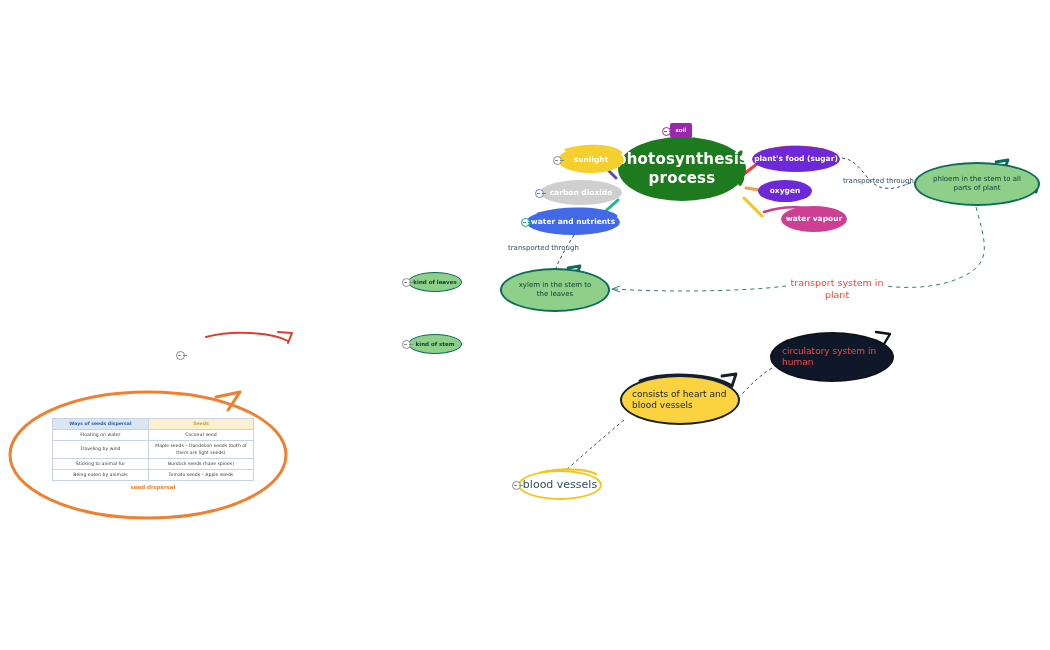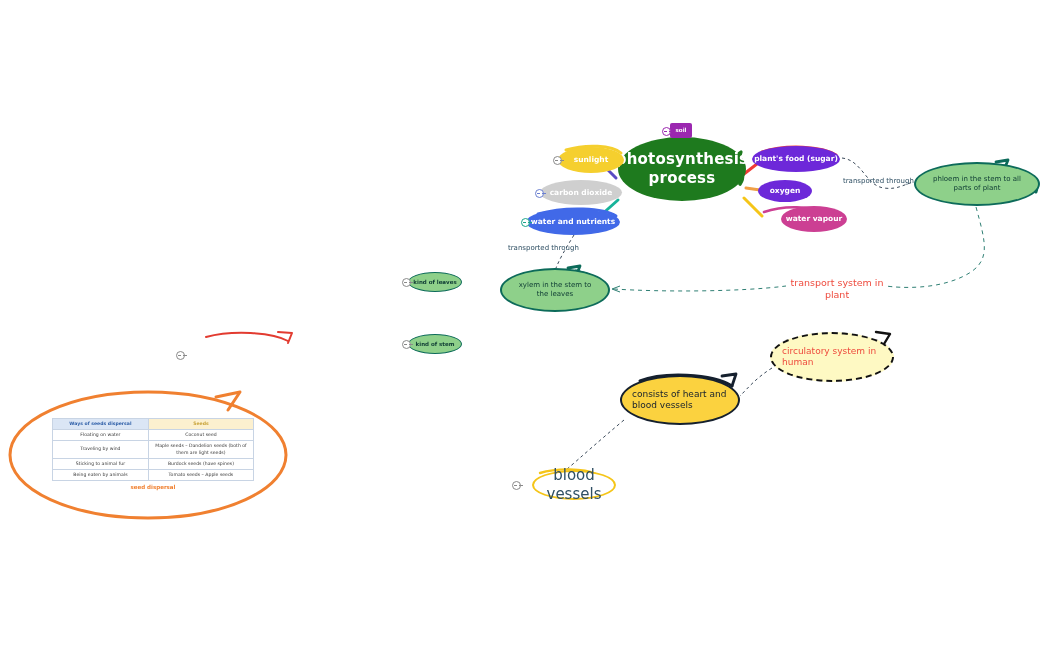--- a/index.html
+++ b/index.html
@@ -44,23 +44,23 @@
   #n-leaves{left:408px;top:272px;width:54px;height:20px;background:#8ed08a;color:#0d3a33;font-size:5.5px;font-weight:bold;border:1.6px solid #0d6b5a;border-radius:50%;}
   #n-stem{left:408px;top:334px;width:54px;height:20px;background:#8ed08a;color:#0d3a33;font-size:5.5px;font-weight:bold;border:1.6px solid #0d6b5a;border-radius:50%;}
 
   
   .freetext{position:absolute;color:#2f4f63;font-size:7px;white-space:nowrap;}
   #t-tr1{left:508px;top:244px;}
   #t-tr2{left:843px;top:177px;}
   #t-transport{position:absolute;left:784px;top:277px;width:106px;text-align:center;color:#ee4b3e;font-size:9.5px;line-height:1.3;}
 
   
-  #n-circ{left:770px;top:332px;width:124px;height:50px;background:#fef9c3;color:#ee4b3e;font-size:9px;border:2.4px dashed #111111;border-radius:50%;padding:0 10px;line-height:1.35;text-align:left;justify-content:center;}
+  #n-circ{left:770px;top:332px;width:124px;height:50px;background:#0f172a;color:#ee4b3e;font-size:9px;border:2.4px dashed #111111;border-radius:50%;padding:0 10px;line-height:1.35;text-align:left;justify-content:center;}
   #n-heart{left:620px;top:375px;width:120px;height:50px;background:#fbd23f;color:#15202e;font-size:9px;border:2.6px solid #15202e;border-radius:50%;padding:4px 10px;line-height:1.35;text-align:left;justify-content:flex-start;}
-  #n-blood{left:532px;top:470px;width:84px;height:30px;background:#ffffff;color:#2f4f63;font-size:15px;border:2.2px solid #f5c518;border-radius:50%;}
+  #n-blood{left:518px;top:470px;width:84px;height:30px;background:#ffffff;color:#2f4f63;font-size:11px;border:2.2px solid #f5c518;border-radius:50%;}
 
   
   #n-flower{left:184px;top:334px;width:118px;height:42px;background:#ffffff;color:#2f4f63;font-size:7px;border:1.8px solid #e23b30;border-radius:50%;padding:0 10px;line-height:1.4;text-align:left;justify-content:flex-start;}
 
   
   #tablewrap{position:absolute;left:52px;top:418px;width:202px;}
   table.seeds{border-collapse:collapse;width:202px;font-size:4.6px;color:#3a3a3a;background:#ffffff;}
   table.seeds th,table.seeds td{border:.6px solid #c8d4e4;padding:2px 2px;text-align:center;font-weight:normal;line-height:1.35;}
   table.seeds th{font-weight:bold;}
   th.th-a{background:#dbe6f5;color:#2f5fa8;}

